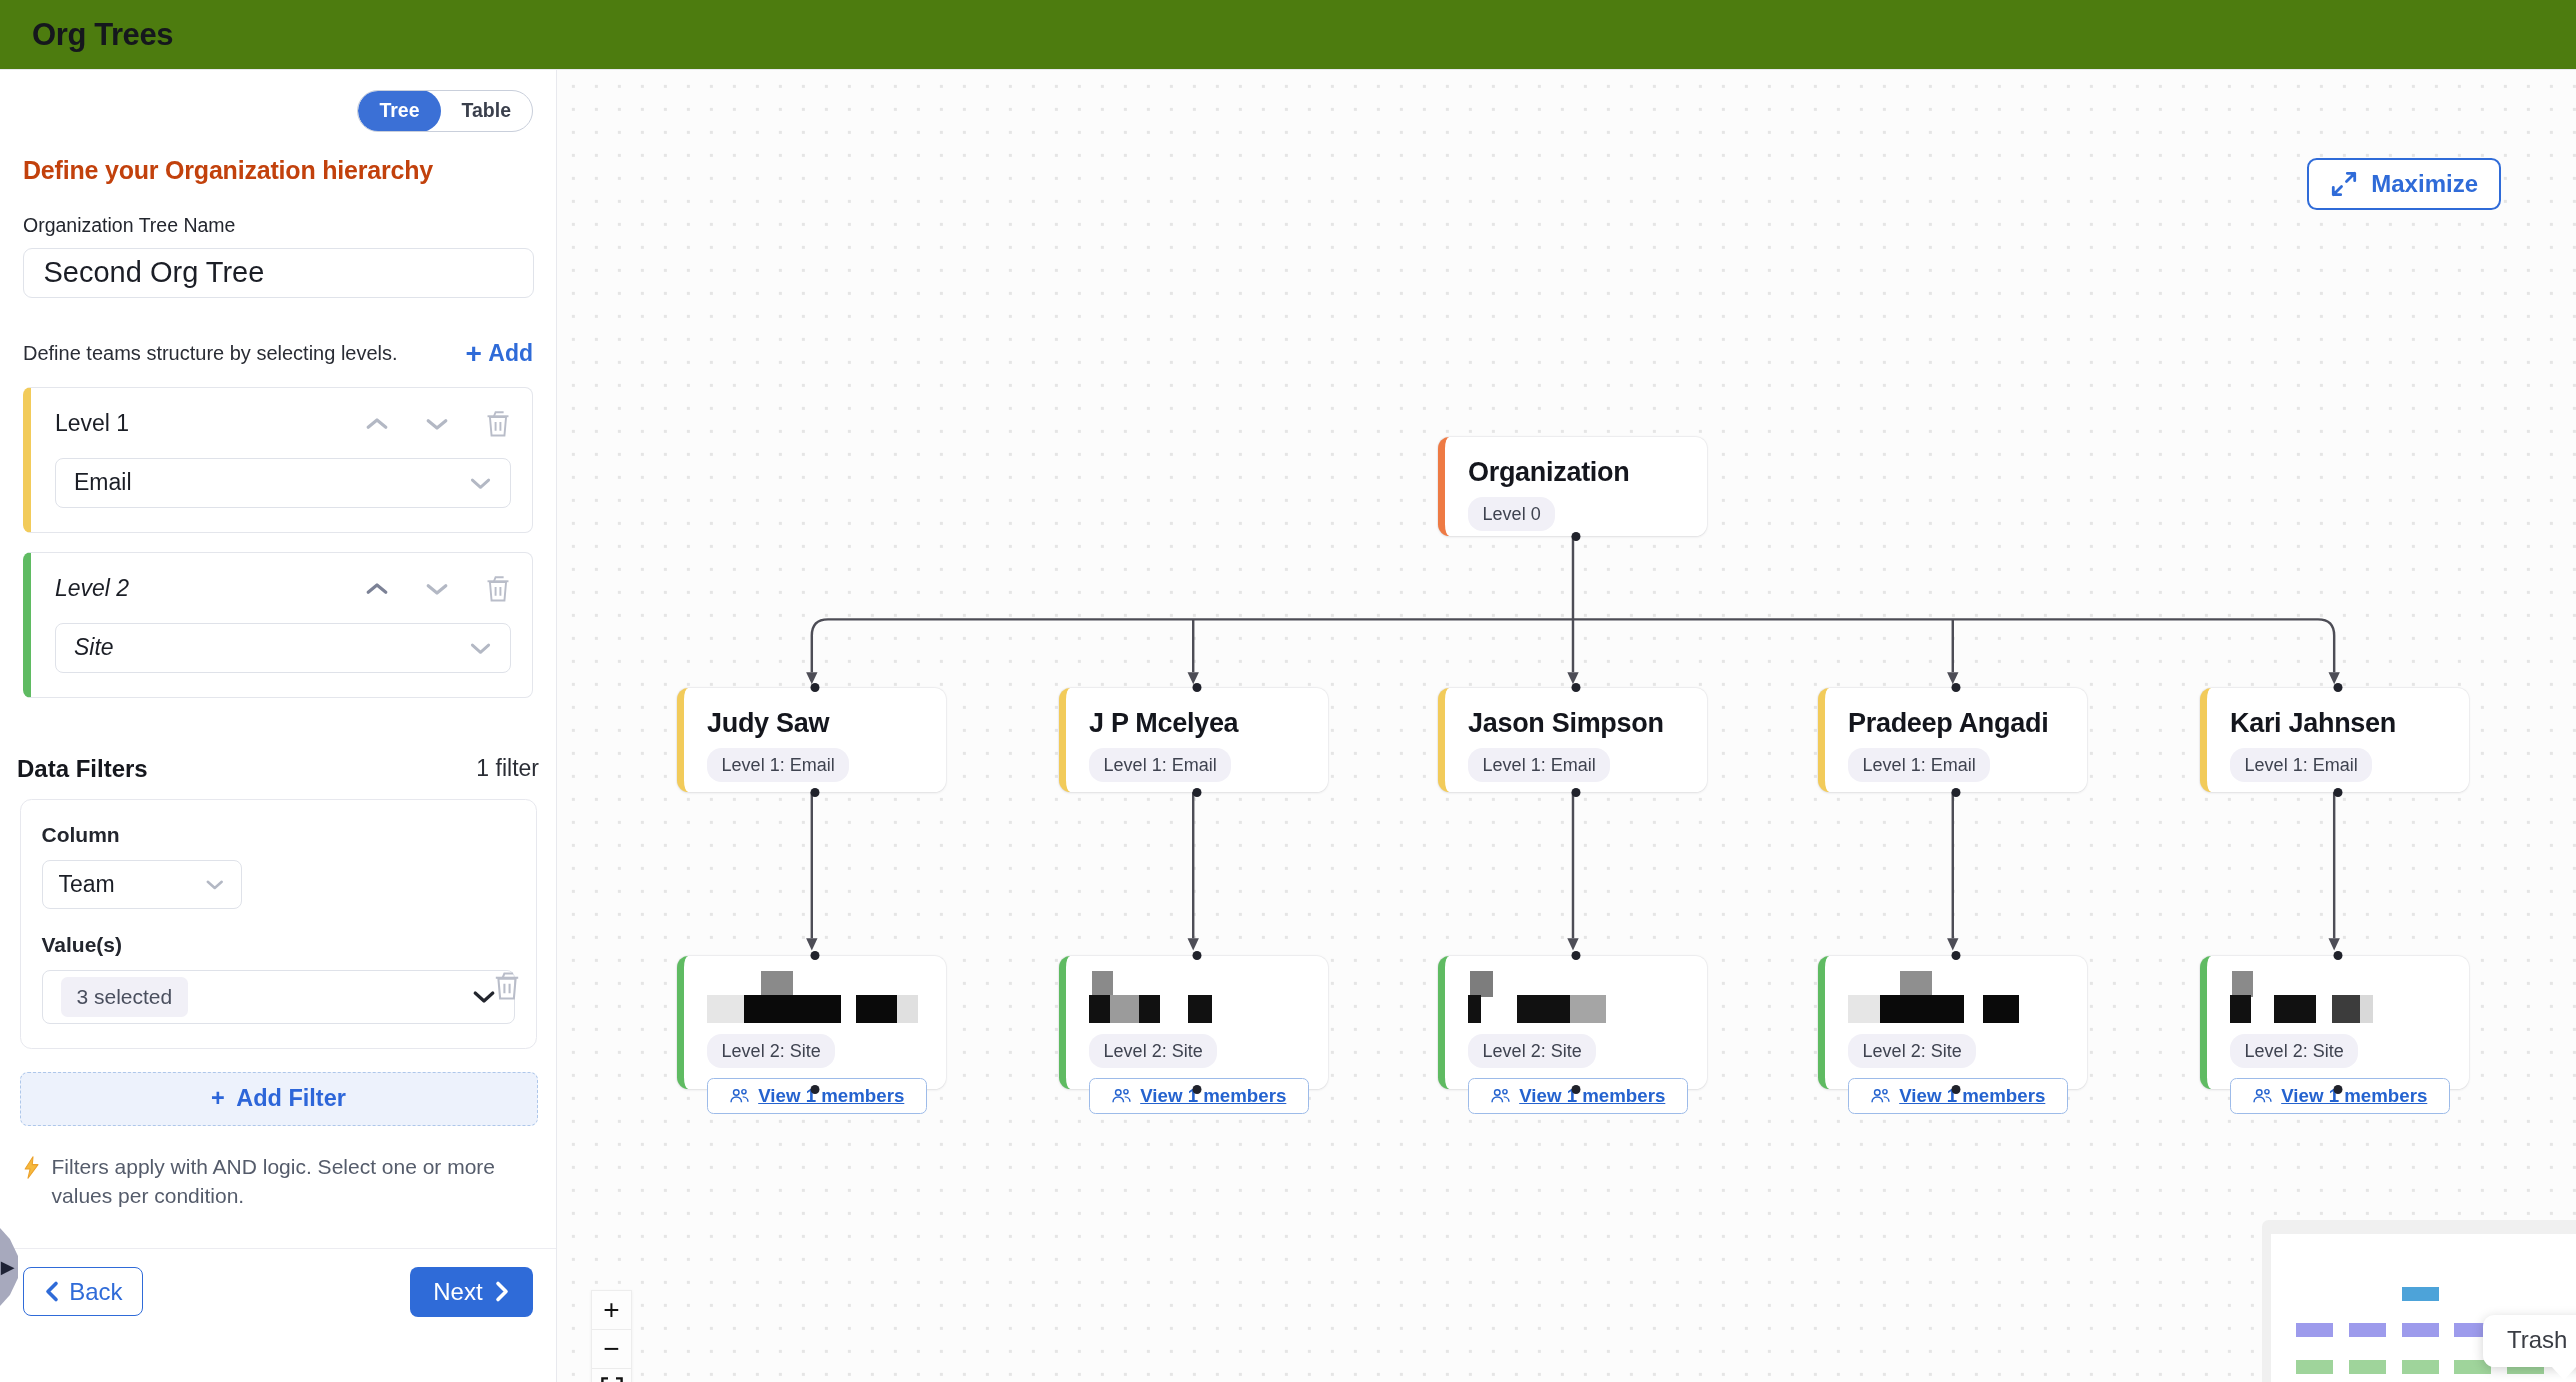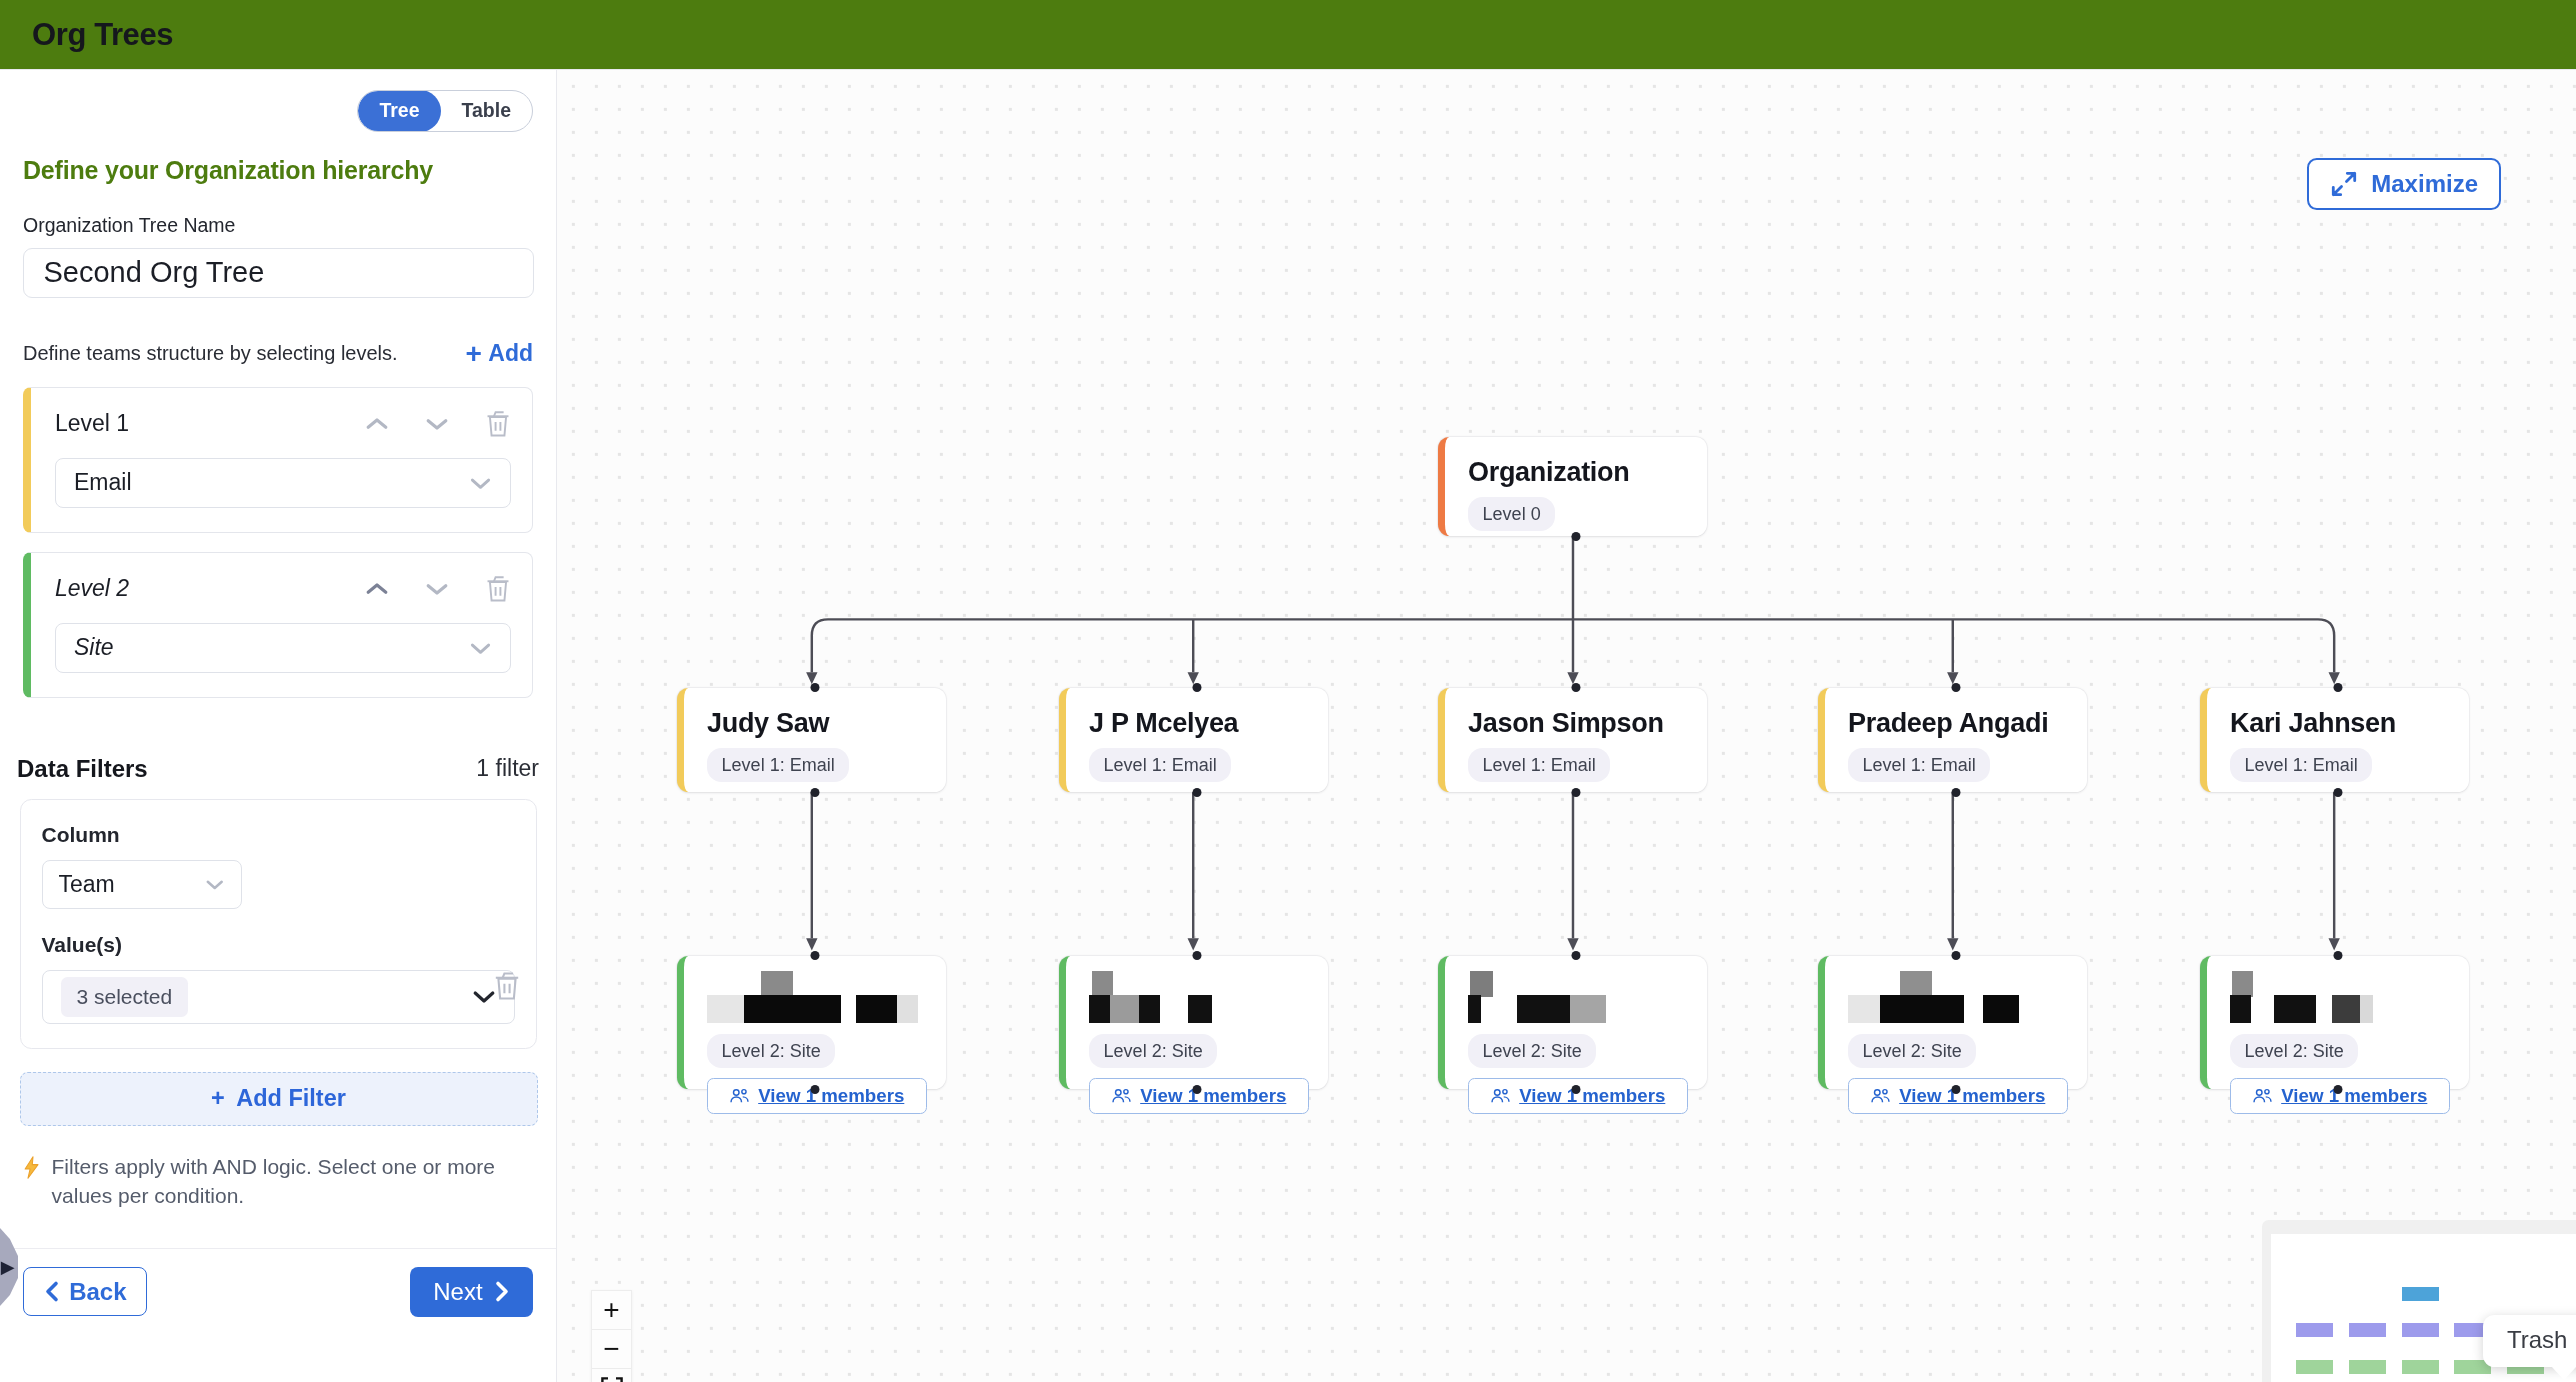--- a/index.html
+++ b/index.html
@@ -16,21 +16,21 @@
 
   
   .sidebar { width:557px; flex:0 0 557px; border-right:0.8px solid #e8e9ee; background:#fff;
     position:relative; padding-top:19.5px; }
   .toggle-row { display:flex; justify-content:flex-end; padding:0 23px; }
   .seg { display:flex; align-items:center; border:0.8px solid #c9cfdb; border-radius:811px;
     background:#fff; overflow:hidden; height:42px; }
   .seg .opt { font-size:19.5px; font-weight:700; padding:0 21px; height:42px; display:flex;
     align-items:center; color:#3a3f4c; cursor:pointer; }
   .seg .opt.sel { background:#3b70d6; color:#fff; border-radius:811px; }
-  .side-h2 { font-size:25px; font-weight:800; letter-spacing:-0.2px; margin:24px 23px 0; color:#4d7c0f; }
+  .side-h2 { font-size:25px; font-weight:800; letter-spacing:-0.2px; margin:24px 23px 0; color:#c2410c; }
   .fld-label { font-size:19.5px; color:#23262e; margin:29px 23px 0; }
   .txt-input { display:block; margin:11.4px 23px 0; width:511px; height:50px; border:0.8px solid #e0e3ea;
     border-radius:9px; font-size:29px; padding:0 19.5px; color:#1b1e26; background:#fff;
     font-family:inherit; }
   .levels-row { display:flex; justify-content:space-between; align-items:center; margin:42px 23px 0; }
   .levels-desc { font-size:20px; color:#2a2d35; }
   .add-link { display:flex; align-items:center; gap:6.5px; color:#2f6bd8; font-size:23px;
     font-weight:700; cursor:pointer; }
   .add-link .plus { font-size:28px; font-weight:700; line-height:1; }
 
@@ -65,21 +65,21 @@
   .vals-sel .chev-strong { margin-left:auto; }
 
   .add-filter { margin:23px 19.5px 0; height:54px; width:518px; border:1.6px dashed #aec7ea;
     background:#edf2fc; border-radius:8px; display:flex; align-items:center; justify-content:center;
     gap:11.4px; color:#2d66d9; font-size:23.5px; font-weight:700; cursor:pointer; font-family:inherit; }
   .note { margin:26px 23px 0; display:flex; gap:11.4px; width:487px; }
   .note-text { font-size:21px; color:#555c6b; line-height:1.4; }
   .side-footer { margin-top:37px; border-top:0.8px solid #ececf1; padding:18px 23px 0;
     display:flex; justify-content:space-between; align-items:center; }
   .btn-back { height:49px; border:1.6px solid #2f6bd8; background:#fff; color:#2f6bd8; border-radius:8px;
-    font-size:24px; font-weight:700; display:flex; align-items:center; gap:9.7px; padding:0 19.5px;
+    font-size:24px; font-weight:400; display:flex; align-items:center; gap:9.7px; padding:0 19.5px;
     cursor:pointer; font-family:inherit; }
   .btn-next { height:50px; border:none; background:#2f6bd8; color:#fff; border-radius:8px;
     font-size:24px; font-weight:400; display:flex; align-items:center; gap:11.4px; padding:0 23px;
     cursor:pointer; font-family:inherit; }
 
   
   .edge-handle { position:absolute; left:0; top:1228px; width:18px; height:78px; background:#a7a9bd;
     clip-path:polygon(0% 0%, 55% 14%, 100% 36%, 100% 64%, 55% 86%, 0% 100%);
     display:flex; align-items:center; z-index:40; cursor:pointer; }
   .edge-handle .tri { color:#1e2235; font-size:18px; margin-left:0.8px; }

